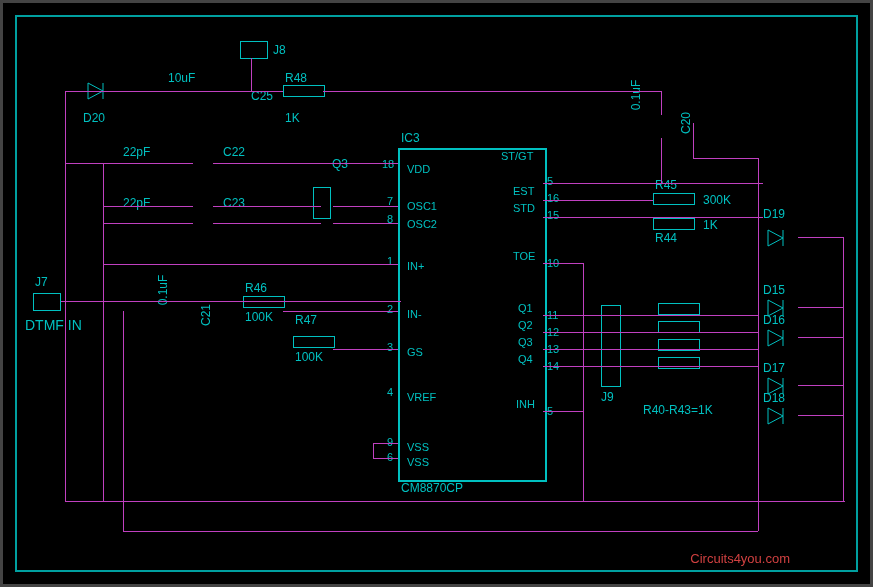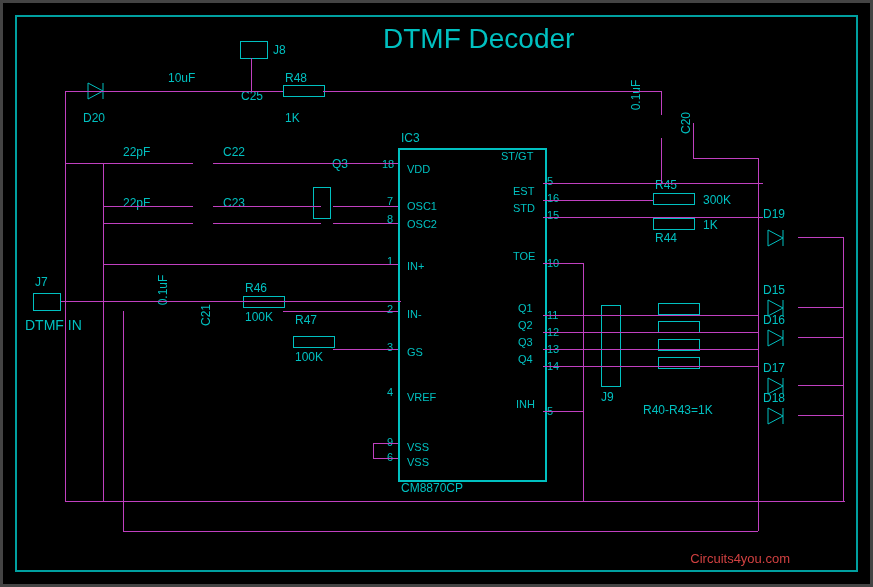--- a/index.html
+++ b/index.html
@@ -15,21 +15,20 @@
 .credit{position:absolute;bottom:18px;right:80px;color:#d04040;font-size:13px}
 .conn{position:absolute;border:1px solid #00c0c0}
 .res{position:absolute;border:1px solid #00c0c0;height:10px}
 </style>
 </head>
 <body>
 
 <div class="canvas">
 <div class="inner"></div>
 
-<div class="title">DTMF Decoder</div>
 
 <div class="ic" style="left:395px;top:145px;width:145px;height:330px"></div>
 <div class="txt" style="left:398px;top:128px">IC3</div>
 <div class="txt" style="left:398px;top:478px">CM8870CP</div>
 
 <div class="txt-sm" style="left:379px;top:155px">18</div>
 <div class="txt-sm" style="left:404px;top:160px">VDD</div>
 <div class="txt-sm" style="left:384px;top:192px">7</div>
 <div class="txt-sm" style="left:404px;top:197px">OSC1</div>
 <div class="txt-sm" style="left:384px;top:210px">8</div>
@@ -77,21 +76,21 @@
 <div class="txt" style="left:598px;top:387px">J9</div>
 
 <div class="txt" style="left:80px;top:108px">D20</div>
 <svg style="position:absolute;left:80px;top:78px" width="40" height="20">
       <polygon points="5,2 5,18 20,10" fill="none" stroke="#00c0c0"></polygon>
       <line x1="20" y1="2" x2="20" y2="18" stroke="#00c0c0"></line>
       <line x1="25" y1="0" x2="30" y2="-5" stroke="#00c0c0"></line>
     </svg>
 
 <div class="txt" style="left:165px;top:68px">10uF</div>
-<div class="txt" style="left:238px;top:86px">C25</div>
+<div class="txt" style="left:248px;top:86px">C25</div>
 
 <div class="res" style="left:280px;top:82px;width:40px"></div>
 <div class="txt" style="left:282px;top:68px">R48</div>
 <div class="txt" style="left:282px;top:108px">1K</div>
 
 <div class="txt" style="left:120px;top:142px">22pF</div>
 <div class="txt" style="left:220px;top:142px">C22</div>
 <div class="txt" style="left:120px;top:193px">22pF</div>
 <div class="txt" style="left:220px;top:193px">C23</div>
 

